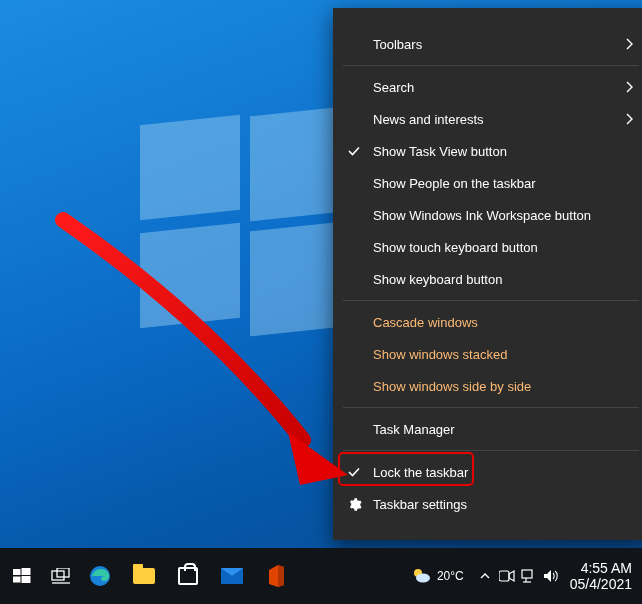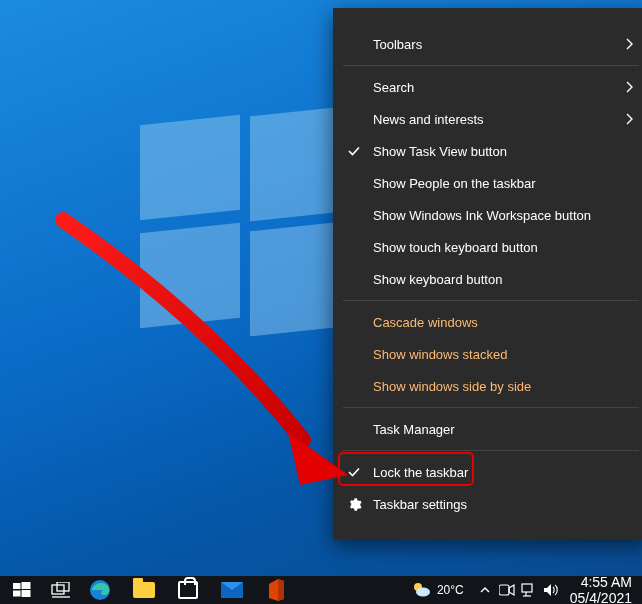--- a/index.html
+++ b/index.html
@@ -17,21 +17,21 @@
   .winlogo .pane {
     position: absolute; background: #9fd2f3;
   }
   .winlogo .tl { left:0; top:10px; width:100px; height:95px; transform: skewY(-6deg); }
   .winlogo .tr { left:110px; top:0px; width:120px; height:105px; transform: skewY(-6deg); }
   .winlogo .bl { left:0; top:118px; width:100px; height:95px; transform: skewY(-6deg); }
   .winlogo .br { left:110px; top:115px; width:120px; height:105px; transform: skewY(-6deg); }
 
   
   .taskbar {
-    position: absolute; left:0; right:0; bottom:0; height:28px;
+    position: absolute; left:0; right:0; bottom:0; height:56px;
     background: #111418; display:flex; align-items:center; color:#fff;
     font-size:12px;
   }
   .tb-left { display:flex; align-items:center; height:100%; }
   .tb-btn { width:44px; height:100%; display:flex; align-items:center; justify-content:center; }
   .tb-btn.narrow { width:34px; }
   .tb-icon { width:24px; height:24px; display:flex; align-items:center; justify-content:center; }
   .tb-spacer { flex:1; }
   .tb-right { display:flex; align-items:center; height:100%; gap:4px; padding-right:4px; }
   .weather { display:flex; align-items:center; gap:6px; padding:0 8px; }

